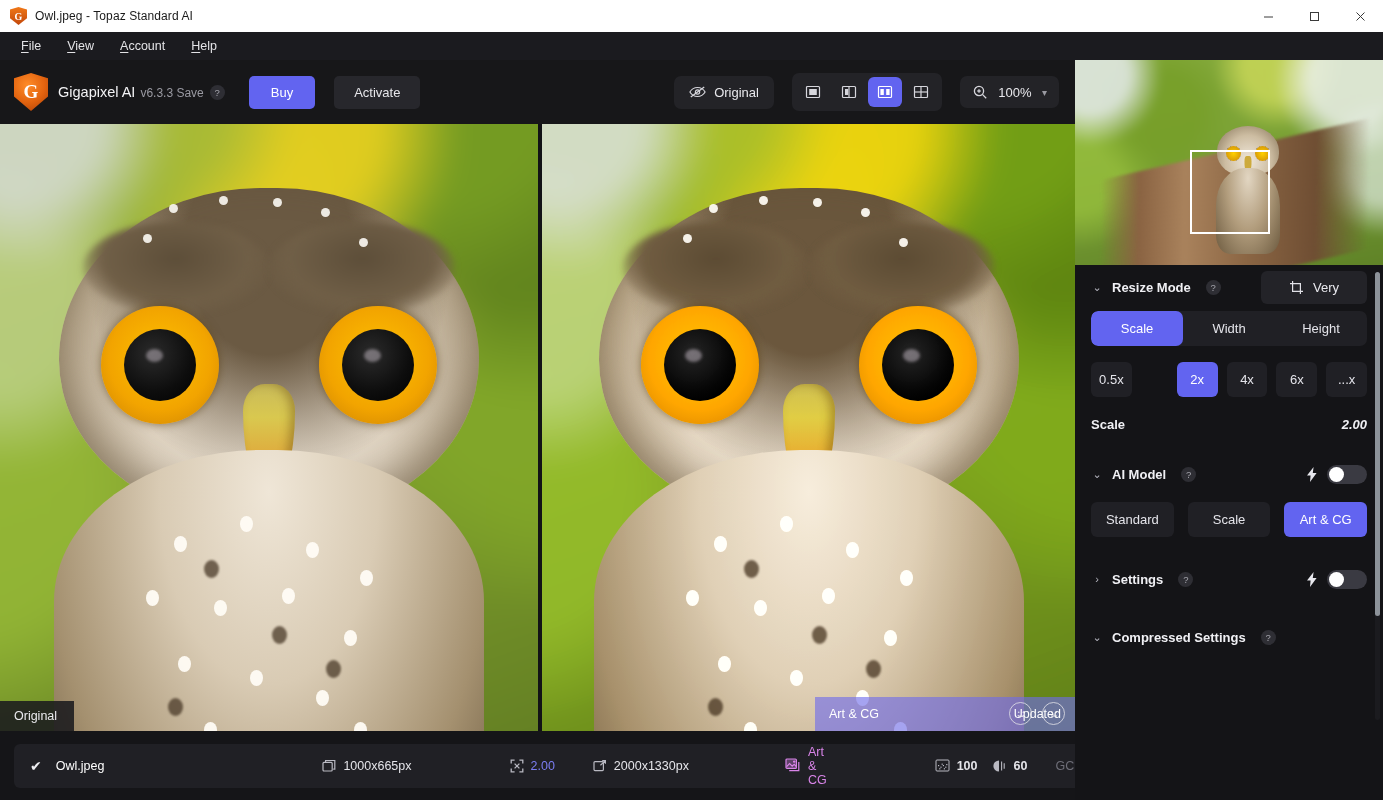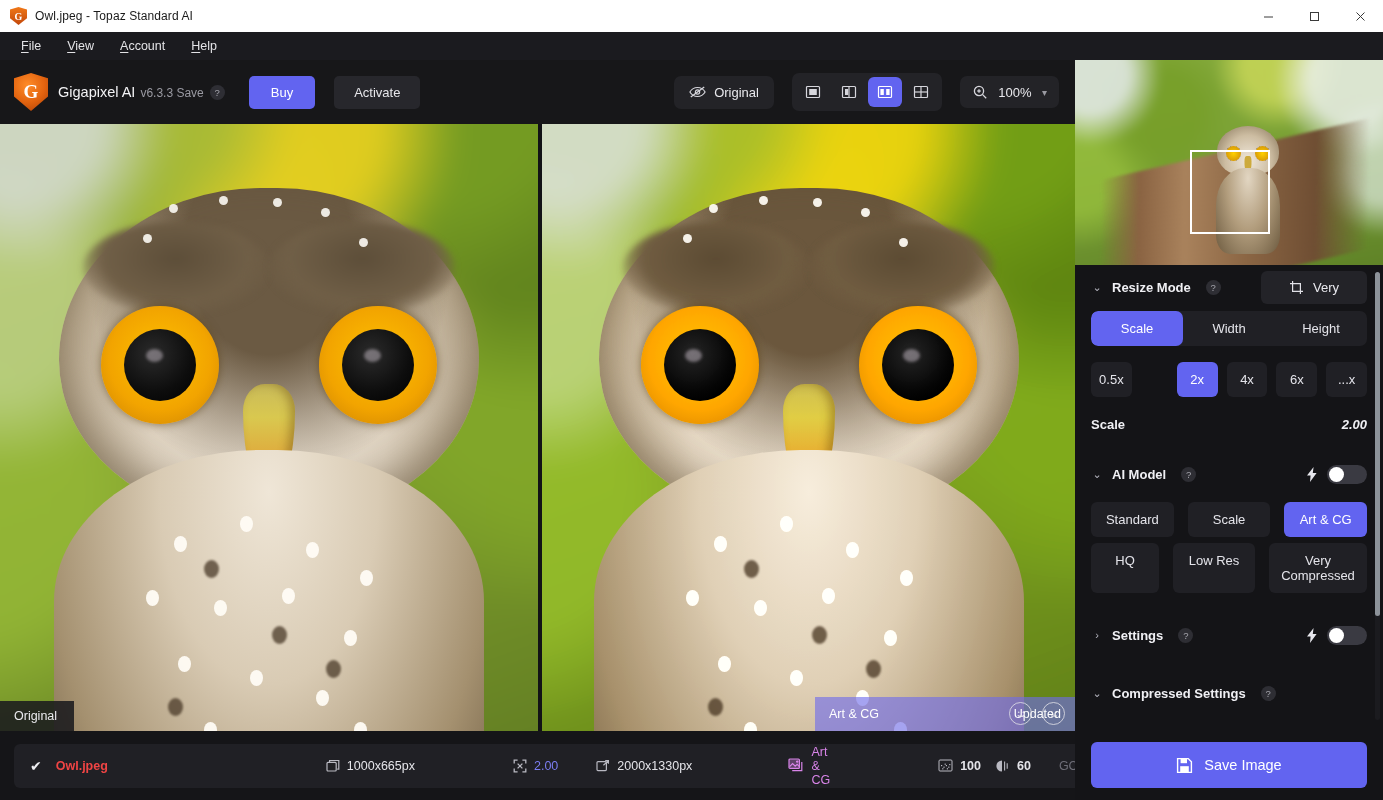--- a/index.html
+++ b/index.html
@@ -202,21 +202,21 @@
   
   .filebar {
     position: absolute; left: 0; top: 731px; width: 1075px; height: 69px;
     background: #151518; display: flex; align-items: center; padding: 0 14px;
   }
   .file-row {
     height: 44px; flex: 1; background: #202025; border-radius: 6px;
     display: flex; align-items: center; padding: 0 16px; gap: 0;
   }
   .fb-check { color: #eeeef2; font-size: 14px; margin-right: 14px; }
-  .fb-name { color: #ef4444; font-size: 12.5px; font-weight: bold; }
+  .fb-name { color: #ffffff; font-size: 12.5px; }
   .fb-item { display: flex; align-items: center; gap: 7px; font-size: 12.5px; color: #e4e4e9; }
   .fb-icon { color: #b9b9c2; display: flex; }
   .fb-scale { color: #7b7df2; }
   .fb-model { color: #d884e8; display: flex; align-items: center; gap: 7px; font-size: 12.5px; }
   .fb-dim { color: #6e6e78; font-size: 12.5px; }
 
   
   .sidebar {
     position: absolute; right: 0; top: 60px; width: 308px; height: 740px;
     background: #141417;
@@ -733,25 +733,20 @@
               <div class="knob"></div>
             </div>
         </div>
       </div>
 
       <div class="model-row">
         <div class="model-btn">Standard</div>
         <div class="model-btn">Scale</div>
         <div class="model-btn active">Art &amp; CG</div>
       </div>
-      <div class="model-row">
-        <div class="model-btn" style="flex:0 0 68px">HQ</div>
-        <div class="model-btn" style="flex:0 0 82px">Low Res</div>
-        <div class="model-btn">Very Compressed</div>
-      </div>
 
       <div class="sec-head" style="margin-top:20px">
         <span class="chev">›</span>
         <span class="sec-title">Settings</span>
         <span class="qmark">?</span>
         <div class="sec-right">
           <span class="bolt">
             <svg width="11" height="15" viewBox="0 0 11 15" fill="#e8e8ee">
                 <path d="M6.6 0L0 8.6h3.6L3 15l6.6-9H5.8z"></path>
               </svg>
@@ -766,26 +761,14 @@
         <span class="chev">⌄</span>
         <span class="sec-title">Compressed Settings</span>
         <span class="qmark">?</span>
       </div>
     </div>
 
     <div class="sb-track">
       <div class="sb-thumb"></div>
     </div>
 
-    <div class="save-wrap">
-      <button class="save-btn">
-        <span>
-          <svg width="17" height="17" viewBox="0 0 17 17" fill="none" stroke="#fff" stroke-width="1.4">
-            <path d="M1.6 1.6h10.6l3.2 3.2v10.6H1.6z"></path>
-            <rect x="4.6" y="1.6" width="6.4" height="4.6" fill="#fff" stroke="none"></rect>
-            <rect x="4.2" y="9.2" width="8.6" height="6.2" fill="#fff" stroke="none"></rect>
-          </svg>
-        </span>
-        <span>Save Image</span>
-      </button>
-    </div>
   </div>
 </div>
 
 </body></html>

